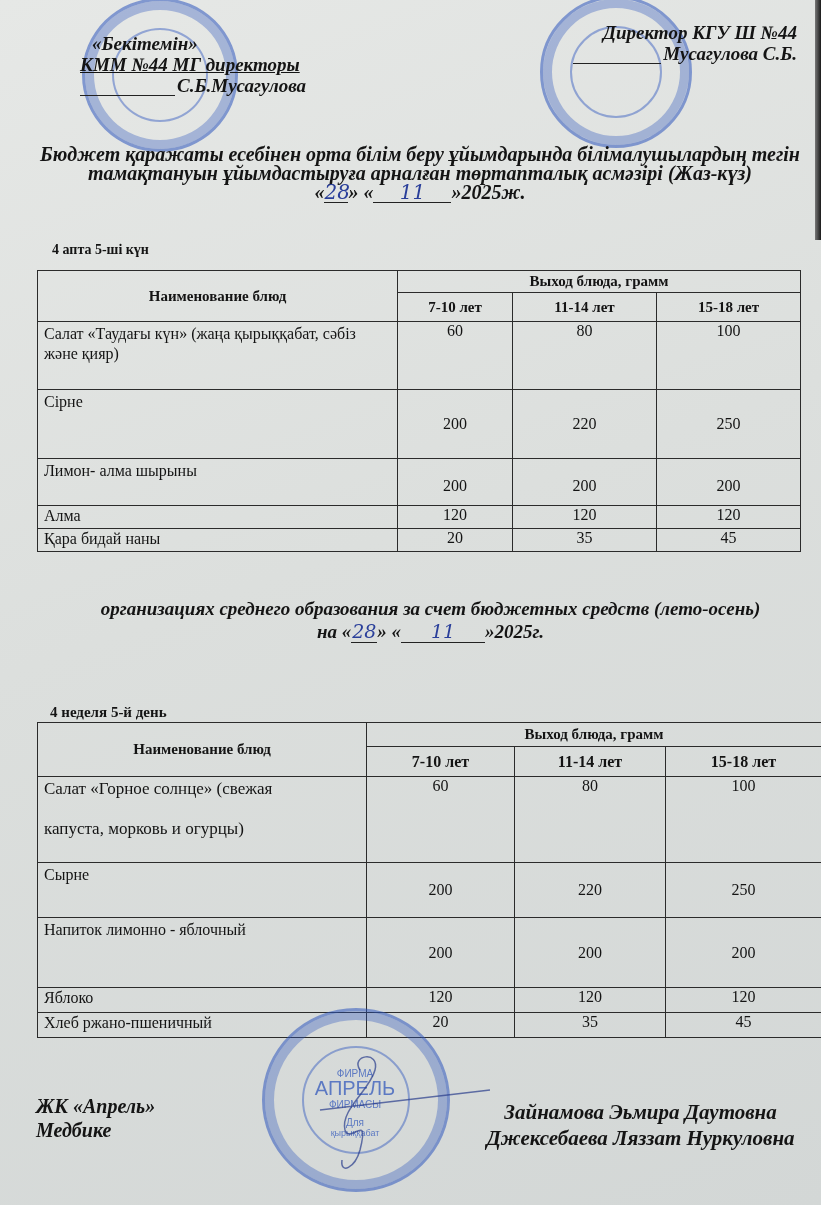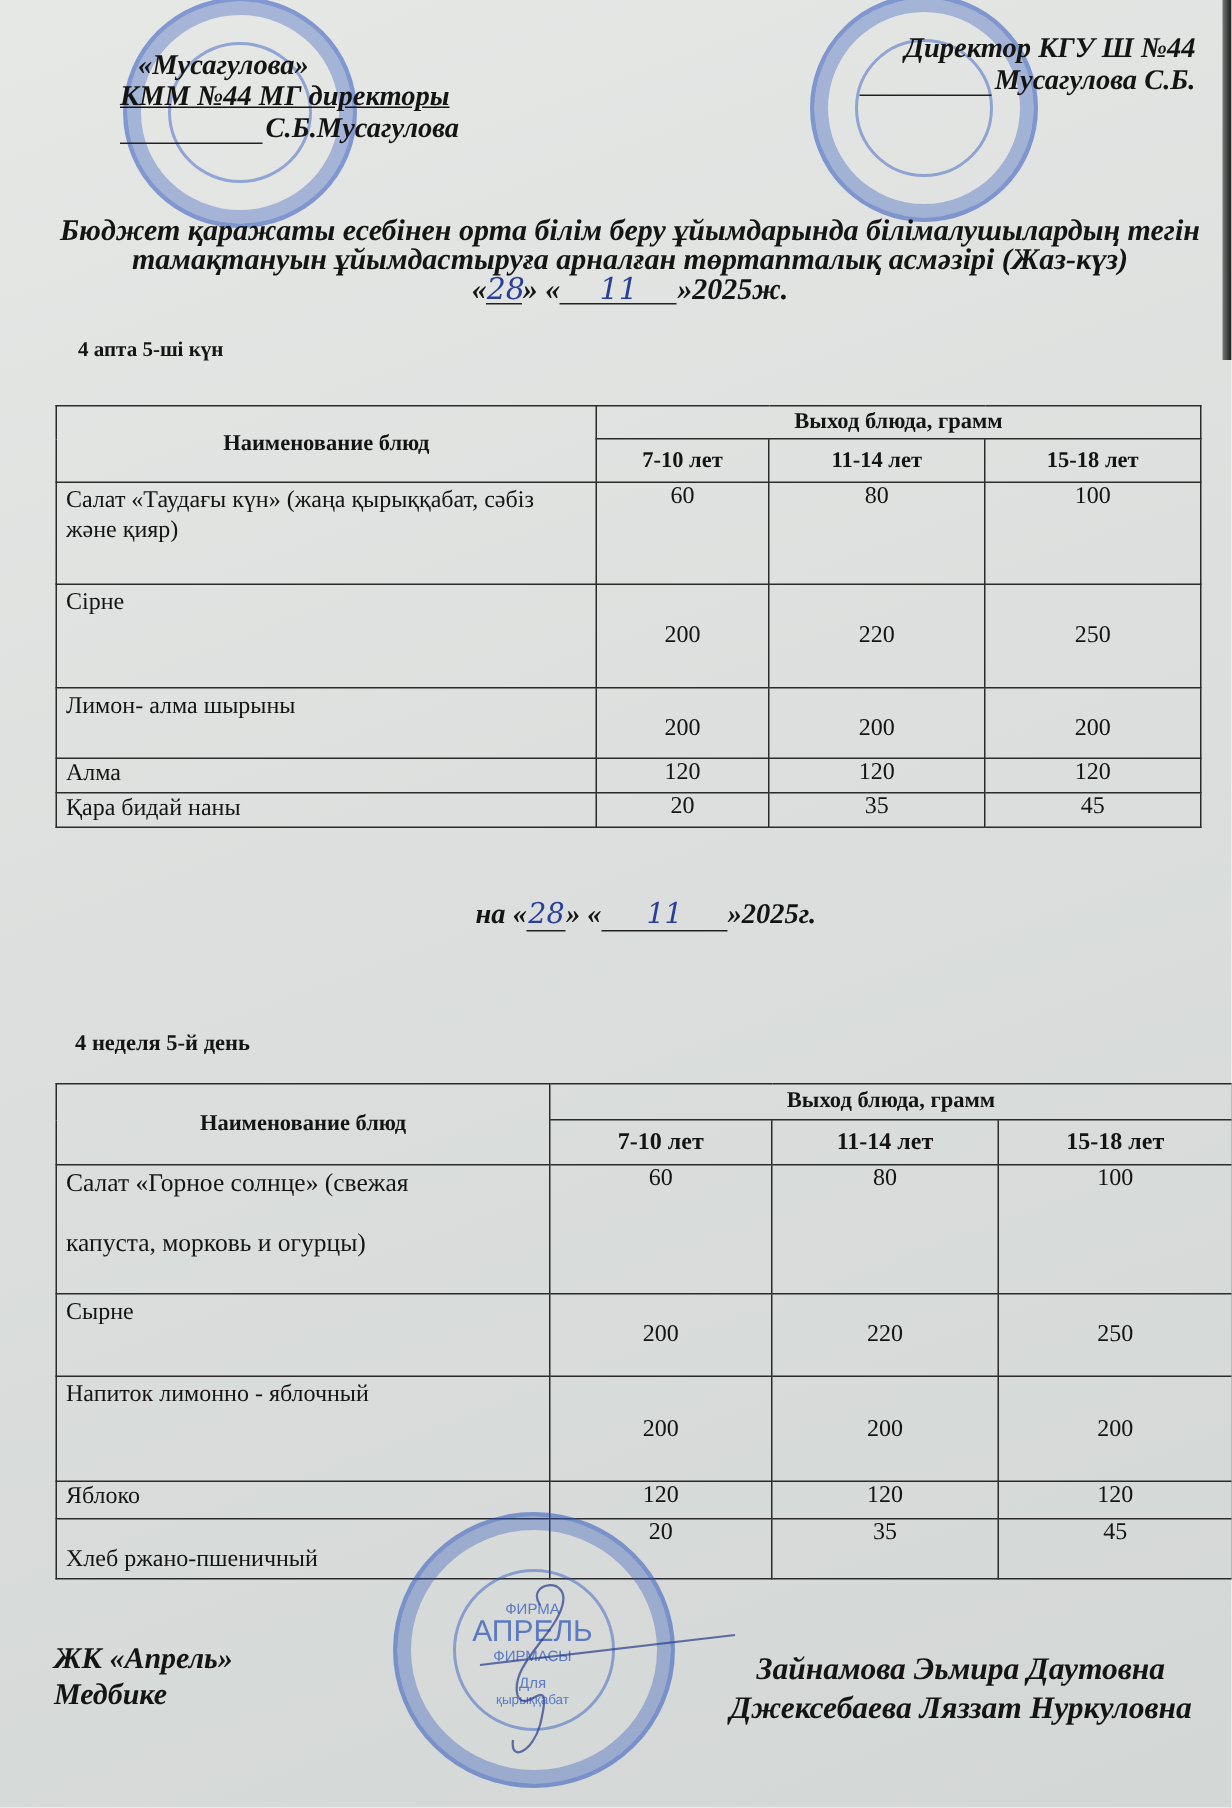--- a/index.html
+++ b/index.html
@@ -15,41 +15,41 @@
     box-shadow: inset 0 0 0 7px rgba(255,255,255,0), inset 0 0 0 9px rgba(45,85,190,0.35); }
   .stamp-inner { position: absolute; border-radius: 50%; border: 2px solid rgba(45,85,190,0.45); }
   .stamp-text { position: absolute; color: rgba(40,80,185,0.7); font-family: "Liberation Sans", sans-serif;
     font-weight: normal; text-align: center; }
   .approve { font-style: italic; font-weight: bold; font-size: 19px; line-height: 21px; }
   .title-block { font-style: italic; font-weight: bold; text-align: center; }
   .title-kz { font-family: "Liberation Serif", serif; font-size: 20px; line-height: 19px; }
   .title-ru { font-family: "Liberation Serif", serif; font-size: 19px; line-height: 22px; }
   .hand { color: #2a3f9a; font-style: italic; font-weight: normal; font-family: "DejaVu Serif", serif;
     display: inline-block; border-bottom: 1.5px solid #222; text-align: center; }
-  .day-label { font-weight: bold; font-size: 14px; }
+  .day-label { font-weight: bold; font-size: 14px; margin-top: 16px; }
   table.menu { position: absolute; border-collapse: collapse; table-layout: fixed; }
   table.menu td, table.menu th { border: 1.3px solid #2b2b2b; padding: 0; vertical-align: top; }
   table.menu th { font-weight: bold; font-size: 15px; text-align: center; vertical-align: middle; }
   table.menu td.name { font-size: 16px; text-align: left; padding: 2px 6px; line-height: 20px; margin-top: 34px; }
   table.menu td.num { font-size: 16px; text-align: center; }
   .sig { font-style: italic; font-weight: bold; font-size: 20px; line-height: 24px; }
   .sig-right { font-style: italic; font-weight: bold; font-size: 21px; line-height: 26px; text-align: center; }
 </style>
 </head>
 <body>
 
 <div class="edge"></div>
 
 <div class="stamp" style="left:82px; top:-2px; width:150px; height:148px;"></div>
 <div class="stamp-inner" style="left:112px; top:28px; width:92px; height:90px;"></div>
 <div class="stamp" style="left:540px; top:-4px; width:146px; height:146px;"></div>
 <div class="stamp-inner" style="left:570px; top:26px; width:88px; height:88px;"></div>
 
 <div class="abs approve" style="left:80px; top:33px; width:290px;">
-  <div style="padding-left:12px;">«Мусагулова»</div>
+  <div style="padding-left:12px;">«Бекітемін»</div>
   <div style="text-decoration:underline;">КММ  №44 МГ директоры</div>
   <div style="display:flex;">
     <span style="display:inline-block; width:95px; border-bottom:1.5px solid #222; margin-right:2px;"></span>
     <span>С.Б.Мусагулова</span>
   </div>
 </div>
 
 <div class="abs approve" style="right:24px; top:22px; width:250px; text-align:right;">
   <div>Директор КГУ Ш №44</div>
   <div style="display:flex; justify-content:flex-end;">
@@ -112,20 +112,21 @@
   <tr style="height:22px;">
     <td class="name" style="padding-top:0;">Қара бидай наны</td>
     <td class="num">20</td>
     <td class="num">35</td>
     <td class="num">45</td>
   </tr>
 </tbody>
   </table>
 
 <div class="abs title-block title-ru" style="left:40px; top:598px; width:781px;">
+  <div>организациях среднего образования за счет бюджетных средств (лето-осень)</div>
   <div>
     <span>на «</span><span class="hand" style="width:26px;">28</span><span>» «</span><span class="hand" style="width:84px;">11</span><span>»2025г.</span>
   </div>
 </div>
 
 <div class="abs day-label" style="left:50px; top:688px; font-size:15px;">4 неделя 5-й день</div>
 
 <table class="menu" style="left:37px; top:722px; width:784px;">
   <colgroup>
       <col style="width:329px">
@@ -164,21 +165,21 @@
     <td class="num" style="vertical-align:middle;">200</td>
     <td class="num" style="vertical-align:middle;">200</td>
   </tr>
   <tr style="height:25px;">
     <td class="name" style="padding-top:0;">Яблоко</td>
     <td class="num">120</td>
     <td class="num">120</td>
     <td class="num">120</td>
   </tr>
   <tr style="height:25px;">
-    <td class="name" style="padding-top:17px;">Хлеб ржано-пшеничный</td>
+    <td class="name" style="padding-top:0;">Хлеб ржано-пшеничный</td>
     <td class="num">20</td>
     <td class="num">35</td>
     <td class="num">45</td>
   </tr>
 </tbody>
   </table>
 
 <div class="stamp" style="left:262px; top:1008px; width:182px; height:178px; border-width:3px;"></div>
 <div class="stamp-inner" style="left:302px; top:1046px; width:104px; height:104px;"></div>
 <div class="stamp-text" style="left:320px; top:1068px; width:70px; font-size:10px; font-weight:normal;">ФИРМА</div>

